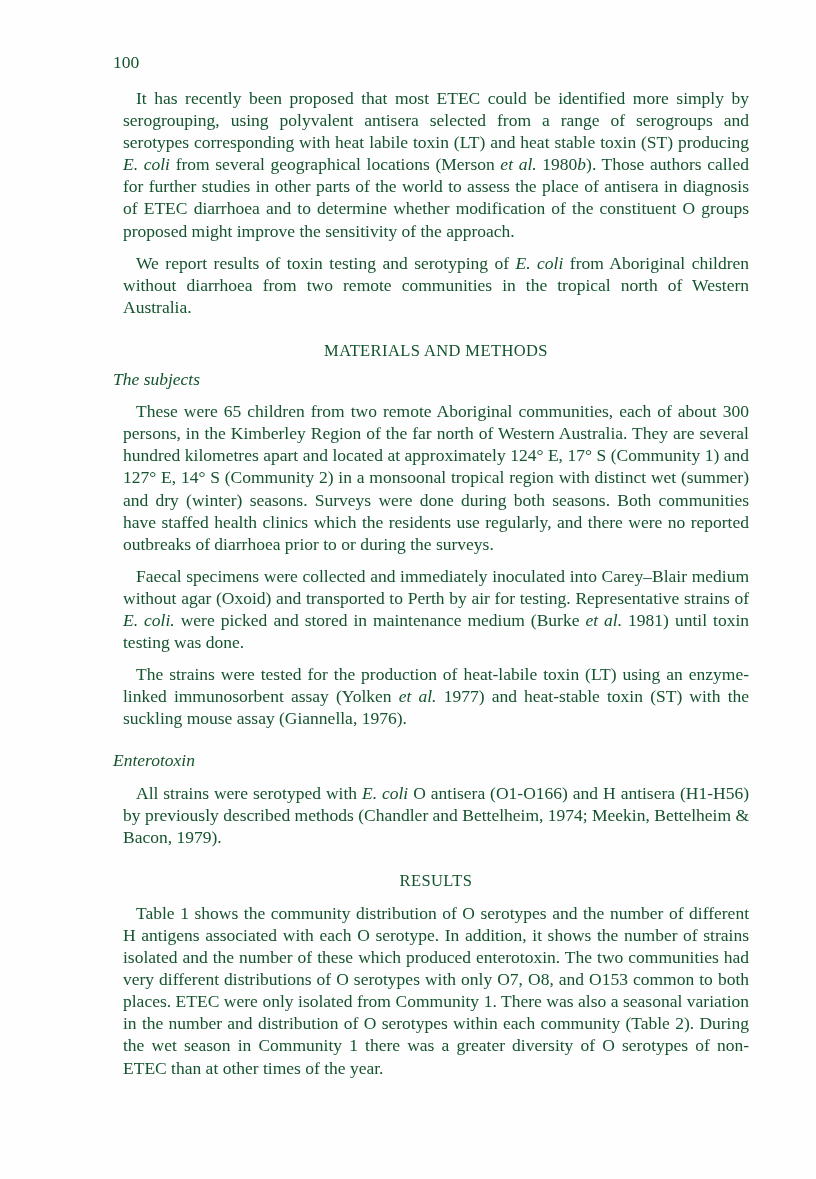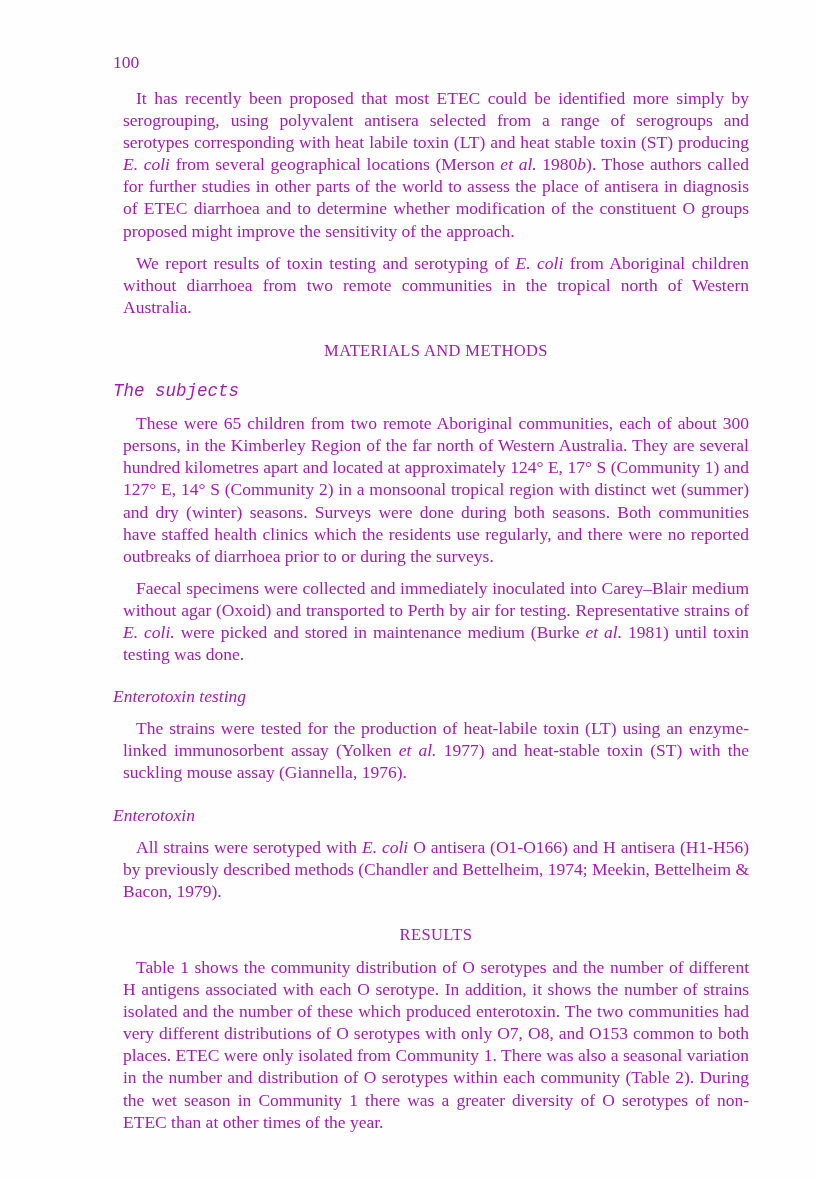--- a/index.html
+++ b/index.html
@@ -6,21 +6,21 @@
     margin: 0;
     padding: 0;
     background: #e8e8e8;
   }
   .page {
     position: relative;
     width: 816px;
     height: 1179px;
     margin: 0 auto;
     background: #fefefe;
-    color: #a21caf;
+    color: #14532d;
     font-family: "Liberation Serif", "DejaVu Serif", serif;
     box-sizing: border-box;
     padding: 52px 57px 0 113px;
     overflow: hidden;
   }
   .page-header {
     position: relative;
     text-align: center;
     height: 24px;
     margin-bottom: 11px;
@@ -57,22 +57,21 @@
   }
   .subheading {
     margin: 20px 0 2px 0;
     font-size: 17.5px;
     font-weight: normal;
     font-style: italic;
     text-align: left;
     text-indent: 0;
   }
   .section-heading + .subheading {
-    margin-top: 18px;
-    font-family: Liberation Mono, monospace;
+    margin-top: 6px;
   }
   .body-text i {
     font-style: italic;
   }
 </style>
 </head>
 <body>
 
 <main class="page">
   <header class="page-header">
@@ -83,21 +82,20 @@
     <p class="para indent"><span>It has recently been proposed that most ETEC could be identified more simply by serogrouping, using polyvalent antisera selected from a range of serogroups and serotypes corresponding with heat labile toxin (LT) and heat stable toxin (ST) producing </span><i>E. coli</i><span> from several geographical locations (Merson </span><i>et al.</i><span> 1980</span><i>b</i><span>). Those authors called for further studies in other parts of the world to assess the place of antisera in diagnosis of ETEC diarrhoea and to determine whether modification of the constituent O groups proposed might improve the sensitivity of the approach.</span></p>
     <p class="para indent"><span>We report results of toxin testing and serotyping of </span><i>E. coli</i><span> from Aboriginal children without diarrhoea from two remote communities in the tropical north of Western Australia.</span></p>
 
     <h2 class="section-heading">MATERIALS AND METHODS</h2>
 
     <h3 class="subheading">The subjects</h3>
     <p class="para indent"><span>These were 65 children from two remote Aboriginal communities, each of about 300 persons, in the Kimberley Region of the far north of Western Australia. They are several hundred kilometres apart and located at approximately 124° E, 17° S (Community 1) and 127° E, 14° S (Community 2) in a monsoonal tropical region with distinct wet (summer) and dry (winter) seasons. Surveys were done during both seasons. Both communities have staffed health clinics which the residents use regularly, and there were no reported outbreaks of diarrhoea prior to or during the surveys.</span></p>
 
     <p class="para indent"><span>Faecal specimens were collected and immediately inoculated into Carey–Blair medium without agar (Oxoid) and transported to Perth by air for testing. Representative strains of </span><i>E. coli.</i><span> were picked and stored in maintenance medium (Burke </span><i>et al.</i><span> 1981) until toxin testing was done.</span></p>
 
-    <h3 class="subheading">Enterotoxin testing</h3>
     <p class="para indent"><span>The strains were tested for the production of heat-labile toxin (LT) using an enzyme-linked immunosorbent assay (Yolken </span><i>et al.</i><span> 1977) and heat-stable toxin (ST) with the suckling mouse assay (Giannella, 1976).</span></p>
 
     <h3 class="subheading">Enterotoxin</h3>
     <p class="para indent"><span>All strains were serotyped with </span><i>E. coli</i><span> O antisera (O1-O166) and H antisera (H1-H56) by previously described methods (Chandler and Bettelheim, 1974; Meekin, Bettelheim &amp; Bacon, 1979).</span></p>
 
     <h2 class="section-heading">RESULTS</h2>
     <p class="para indent"><span>Table 1 shows the community distribution of O serotypes and the number of different H antigens associated with each O serotype. In addition, it shows the number of strains isolated and the number of these which produced enterotoxin. The two communities had very different distributions of O serotypes with only O7, O8, and O153 common to both places. ETEC were only isolated from Community 1. There was also a seasonal variation in the number and distribution of O serotypes within each community (Table 2). During the wet season in Community 1 there was a greater diversity of O serotypes of non-ETEC than at other times of the year.</span></p>
   </section>
 </main>
 

